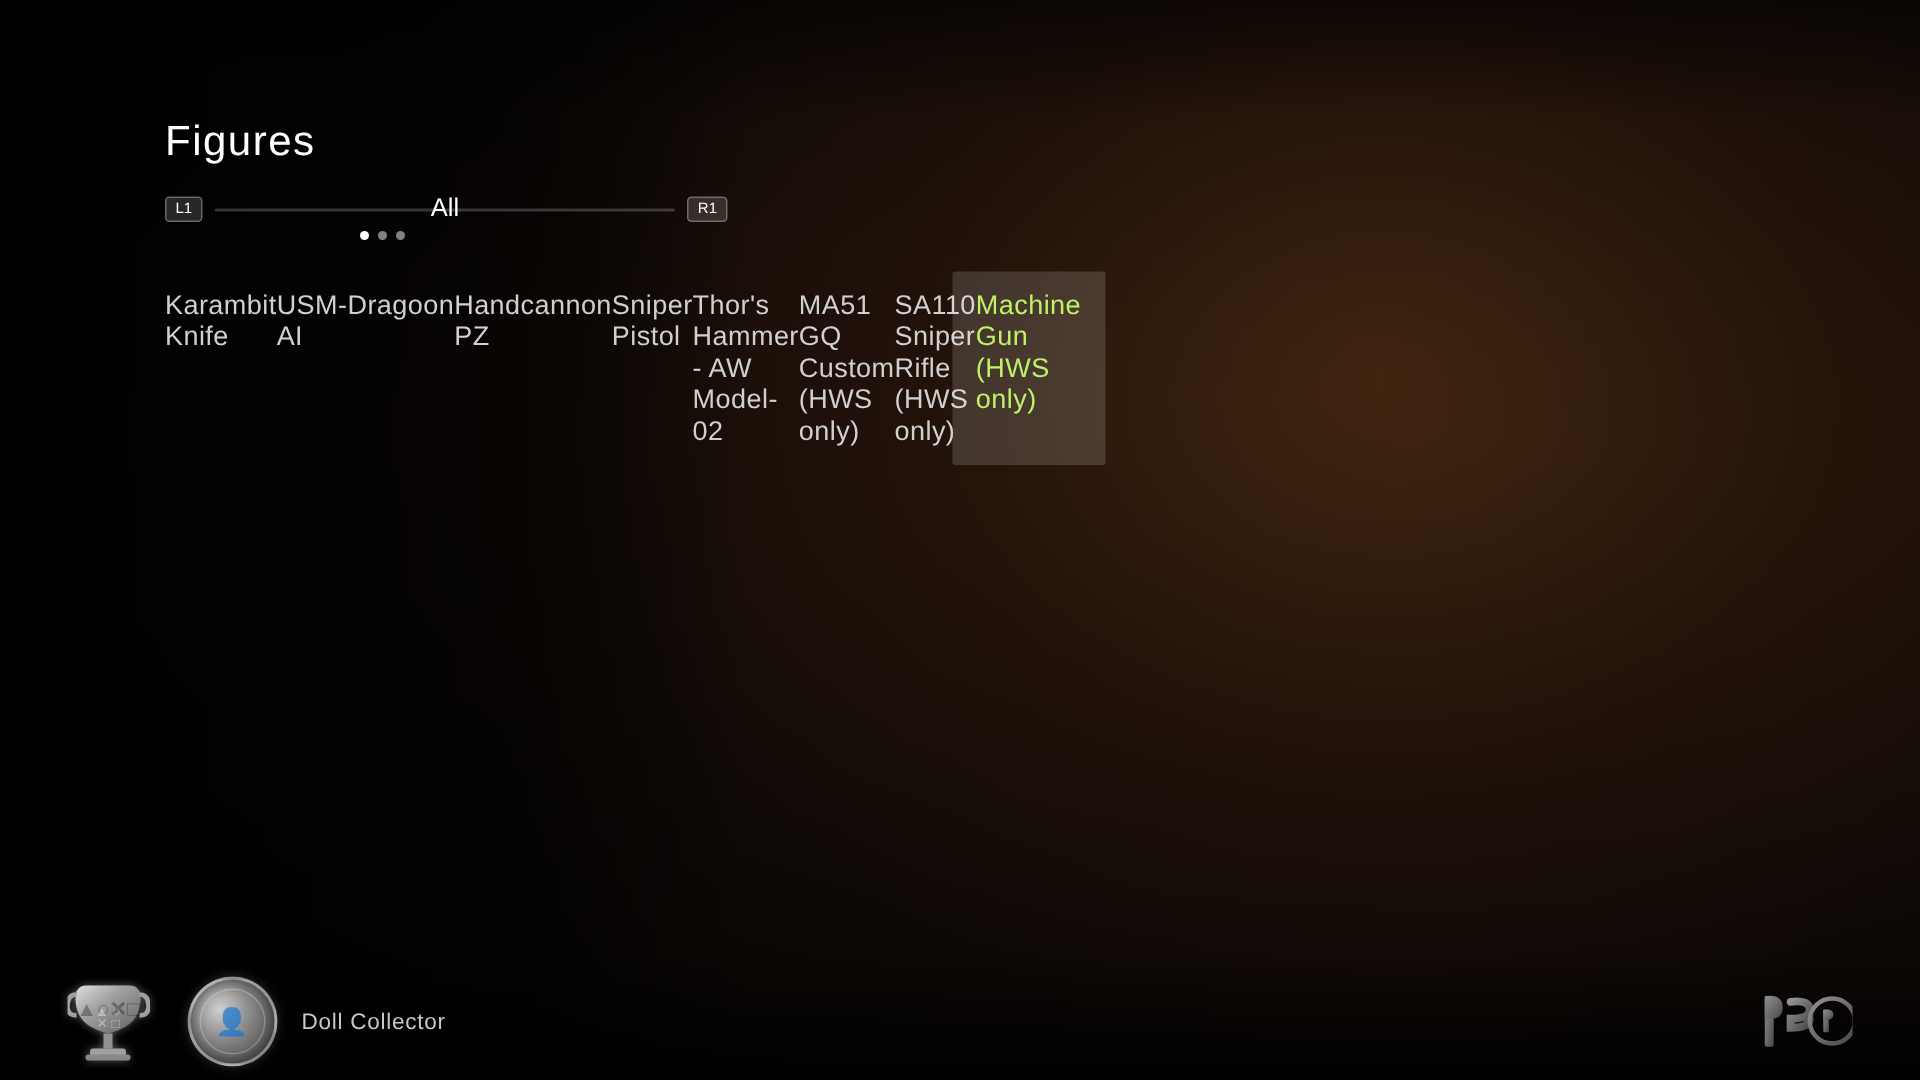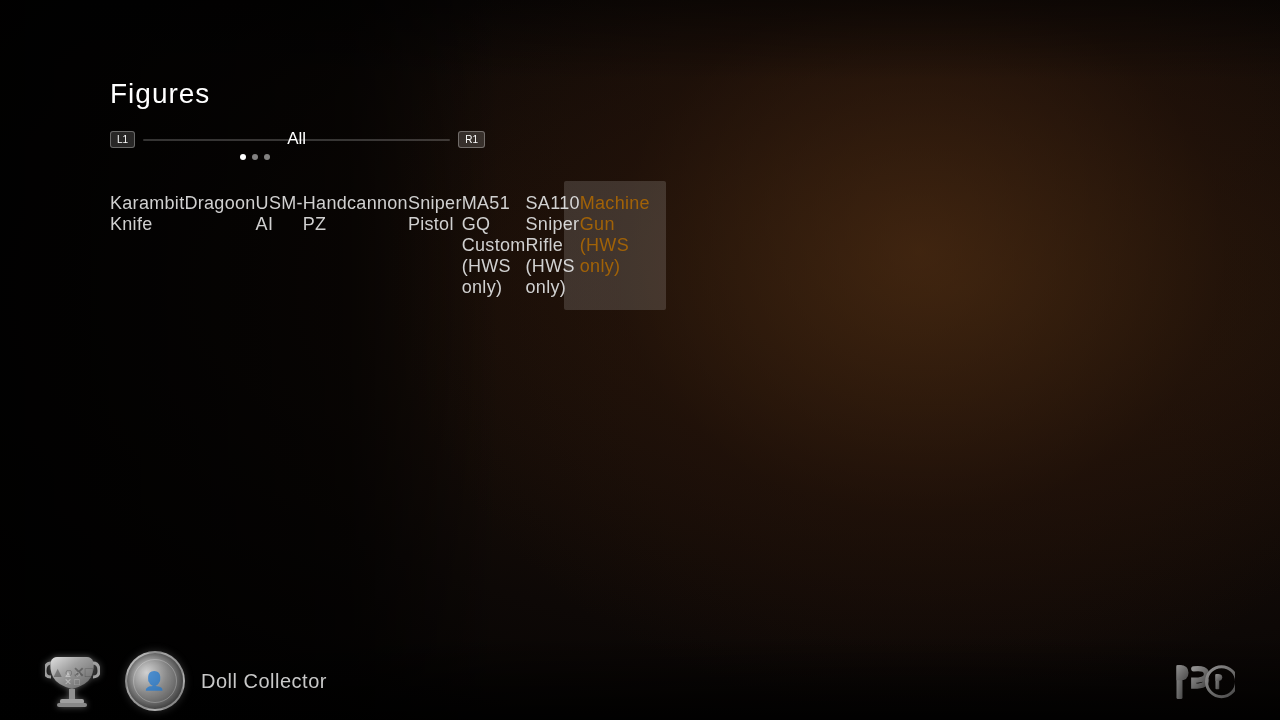--- a/index.html
+++ b/index.html
@@ -136,21 +136,21 @@
       font-size: 18px;
       font-weight: 300;
       padding: 12px 0;
       cursor: pointer;
       letter-spacing: 0.3px;
       transition: color 0.1s;
     }
 
     .menu-item.highlighted {
       background: rgba(255,255,255,0.15);
-      color: #a16207;
+      color: #bef264;
       padding: 12px 16px;
       margin-left: -16px;
       width: calc(100% + 16px);
       border-radius: 2px;
     }
 
     
     .bottom-bar {
       position: absolute;
       bottom: 0;
@@ -205,21 +205,21 @@
     }
 
     .medal-profile {
       font-size: 18px;
       color: rgba(255,255,255,0.7);
     }
 
     
     .trophy-name {
       color: #c8c8c8;
-      font-size: 20px;
+      font-size: 15px;
       font-weight: 300;
       letter-spacing: 0.5px;
     }
 
     .ps-logo-svg {
       width: 60px;
       height: 50px;
       opacity: 0.7;
     }
 
@@ -253,24 +253,25 @@
   </div>
 
   <div class="tab-dots">
     <div class="tab-dot active"></div>
     <div class="tab-dot"></div>
     <div class="tab-dot"></div>
   </div>
 
   <div class="menu-list">
     <div class="menu-item">Karambit Knife</div>
+    <div class="menu-item">USM-AI</div>
     <div class="menu-item">Dragoon</div>
-    <div class="menu-item">USM-AI</div>
     <div class="menu-item">Handcannon PZ</div>
     <div class="menu-item">Sniper Pistol</div>
+    <div class="menu-item">Thor's Hammer - AW Model-02</div>
     <div class="menu-item">MA51 GQ Custom (HWS only)</div>
     <div class="menu-item">SA110 Sniper Rifle (HWS only)</div>
     <div class="menu-item highlighted">Machine Gun (HWS only)</div>
   </div>
 
   <div class="bottom-bar">
 
     <div class="trophy-icon">
       <svg class="trophy-svg" viewBox="0 0 55 65">
 

